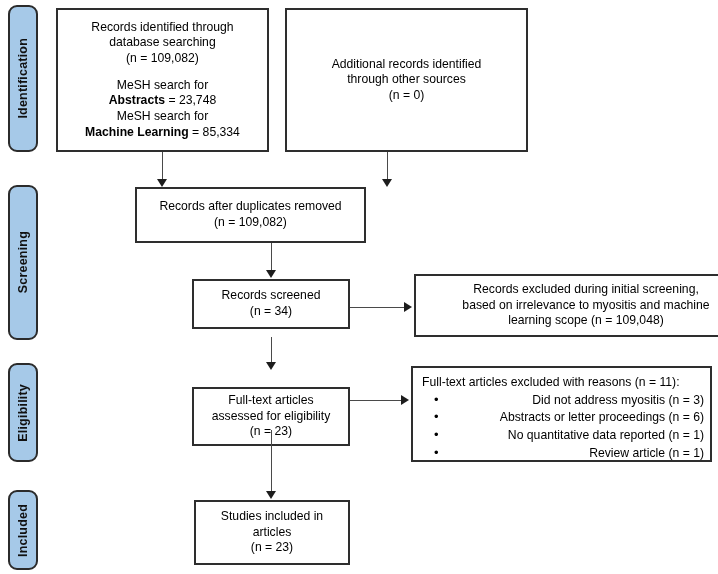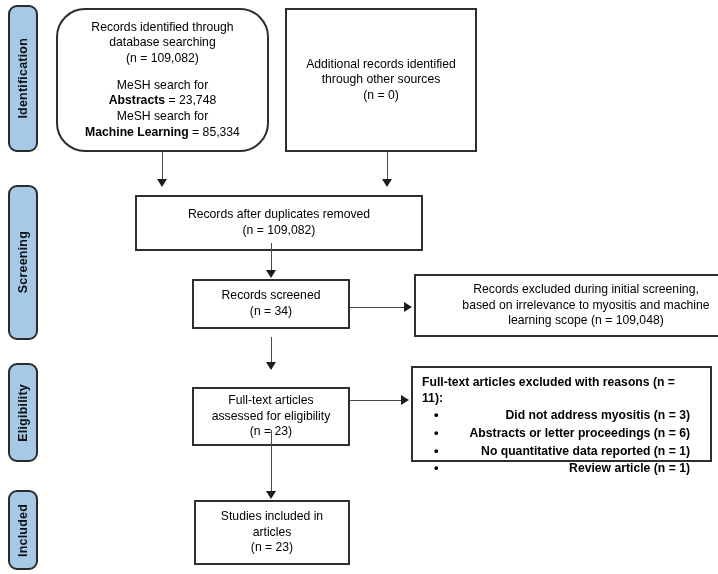--- a/index.html
+++ b/index.html
@@ -57,23 +57,22 @@
     line-height: 1.28;
     color: #000000;
     padding: 0 6px;
   }
   .flow-box.align-left {
     align-items: flex-start;
     justify-content: flex-start;
     text-align: left;
   }
   .flow-box.align-left .box-text {
-    padding: 7px 20px 0 9px;
+    padding: 7px 6px 0 9px;
     width: 100%;
-    font-weight: bold;
   }
   .bold { font-weight: bold; }
   .spacer-line { display: block; height: 11px; }
 
   .reason-list {
     margin: 1px 0 0 0;
     padding: 0 0 0 30px;
     list-style: none;
   }
   .reason-list li {
@@ -131,48 +130,48 @@
   </div>
 
   <div class="stage-tab" style="left:8px; top:363px; width:30px; height:99px;">
     <span class="stage-label">Eligibility</span>
   </div>
 
   <div class="stage-tab" style="left:8px; top:490px; width:30px; height:80px;">
     <span class="stage-label">Included</span>
   </div>
 
-  <div class="flow-box" style="left:56px; top:8px; width:213px; height:144px;border-radius:29px;">
+  <div class="flow-box" style="left:56px; top:8px; width:213px; height:144px;">
     <div class="box-text">
       <span>Records identified through</span><br>
       <span>database searching</span><br>
       <span>(n = 109,082)</span>
       <span class="spacer-line"></span>
       <span>MeSH search for</span><br>
       <span class="bold">Abstracts</span><span> = 23,748</span><br>
       <span>MeSH search for</span><br>
       <span class="bold">Machine Learning</span><span> = 85,334</span>
     </div>
   </div>
 
-  <div class="flow-box" style="left:285px; top:8px; width:192px; height:144px;">
+  <div class="flow-box" style="left:285px; top:8px; width:243px; height:144px;">
     <div class="box-text">
       <span>Additional records identified</span><br>
       <span>through other sources</span><br>
       <span>(n = 0)</span>
     </div>
   </div>
 
   <div class="conn-v" style="left:162px; top:152px; height:28px;"></div>
   <div class="arrow-down" style="left:157px; top:179px;"></div>
 
   <div class="conn-v" style="left:387px; top:152px; height:28px;"></div>
   <div class="arrow-down" style="left:382px; top:179px;"></div>
 
-  <div class="flow-box" style="left:135px; top:187px; width:288px; height:56px;margin-top:8px;">
+  <div class="flow-box" style="left:135px; top:187px; width:231px; height:56px;">
     <div class="box-text">
       <span>Records after duplicates removed</span><br>
       <span>(n = 109,082)</span>
     </div>
   </div>
 
   <div class="conn-v" style="left:271px; top:243px; height:28px;"></div>
   <div class="arrow-down" style="left:266px; top:270px;"></div>
 
   <div class="flow-box" style="left:192px; top:279px; width:158px; height:50px;">

